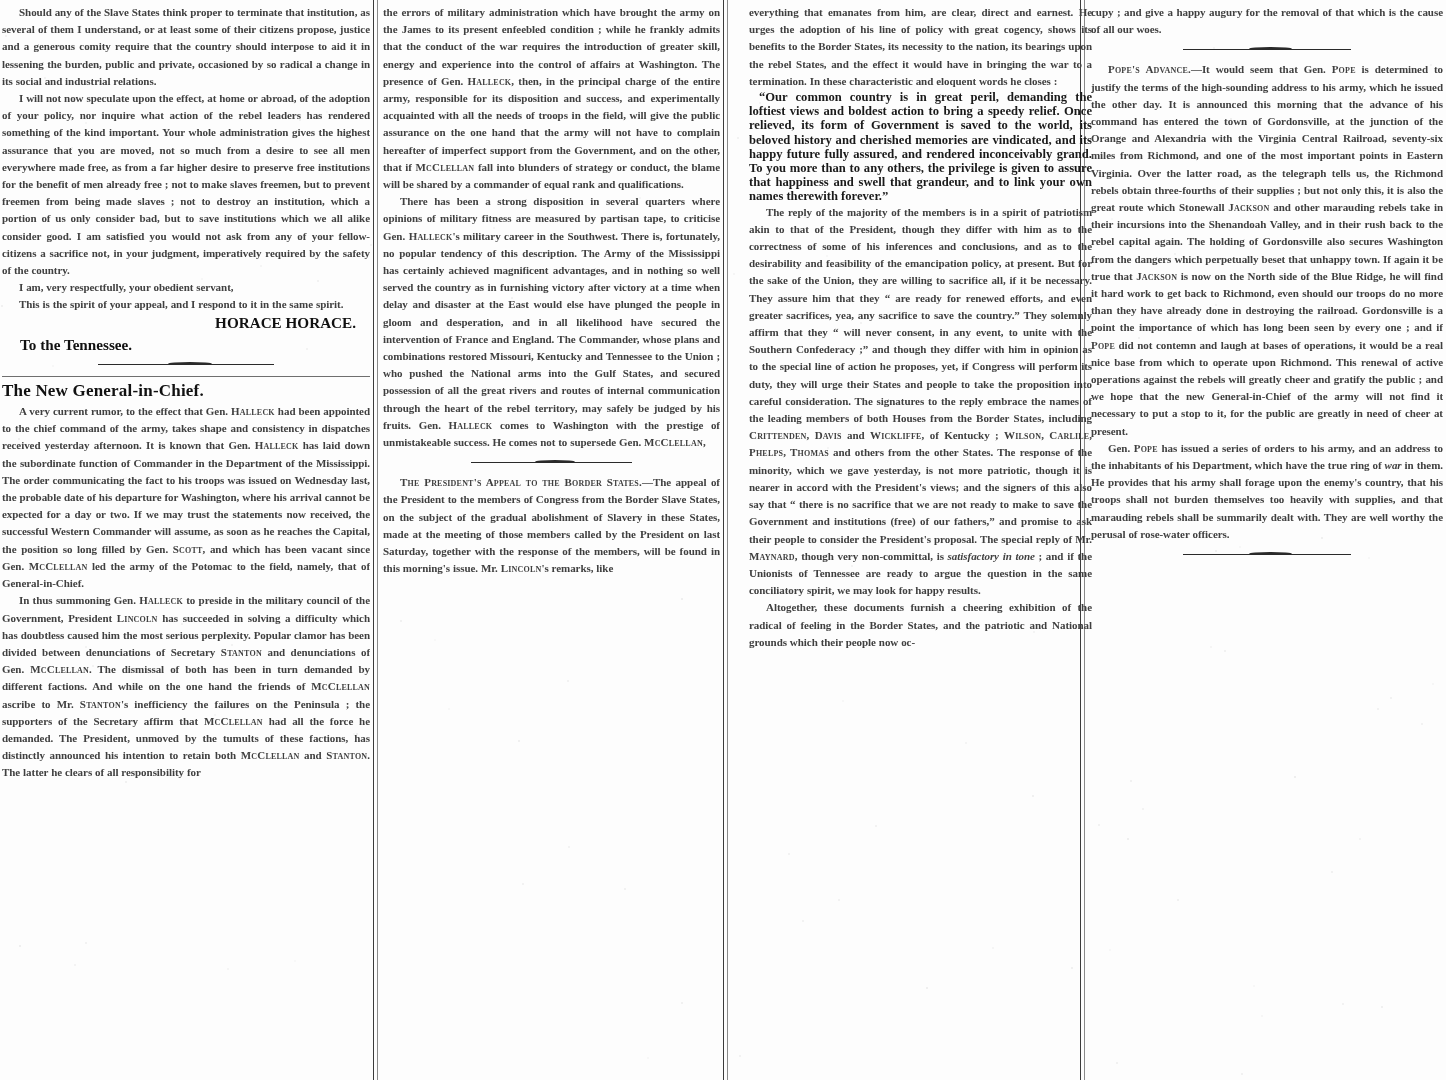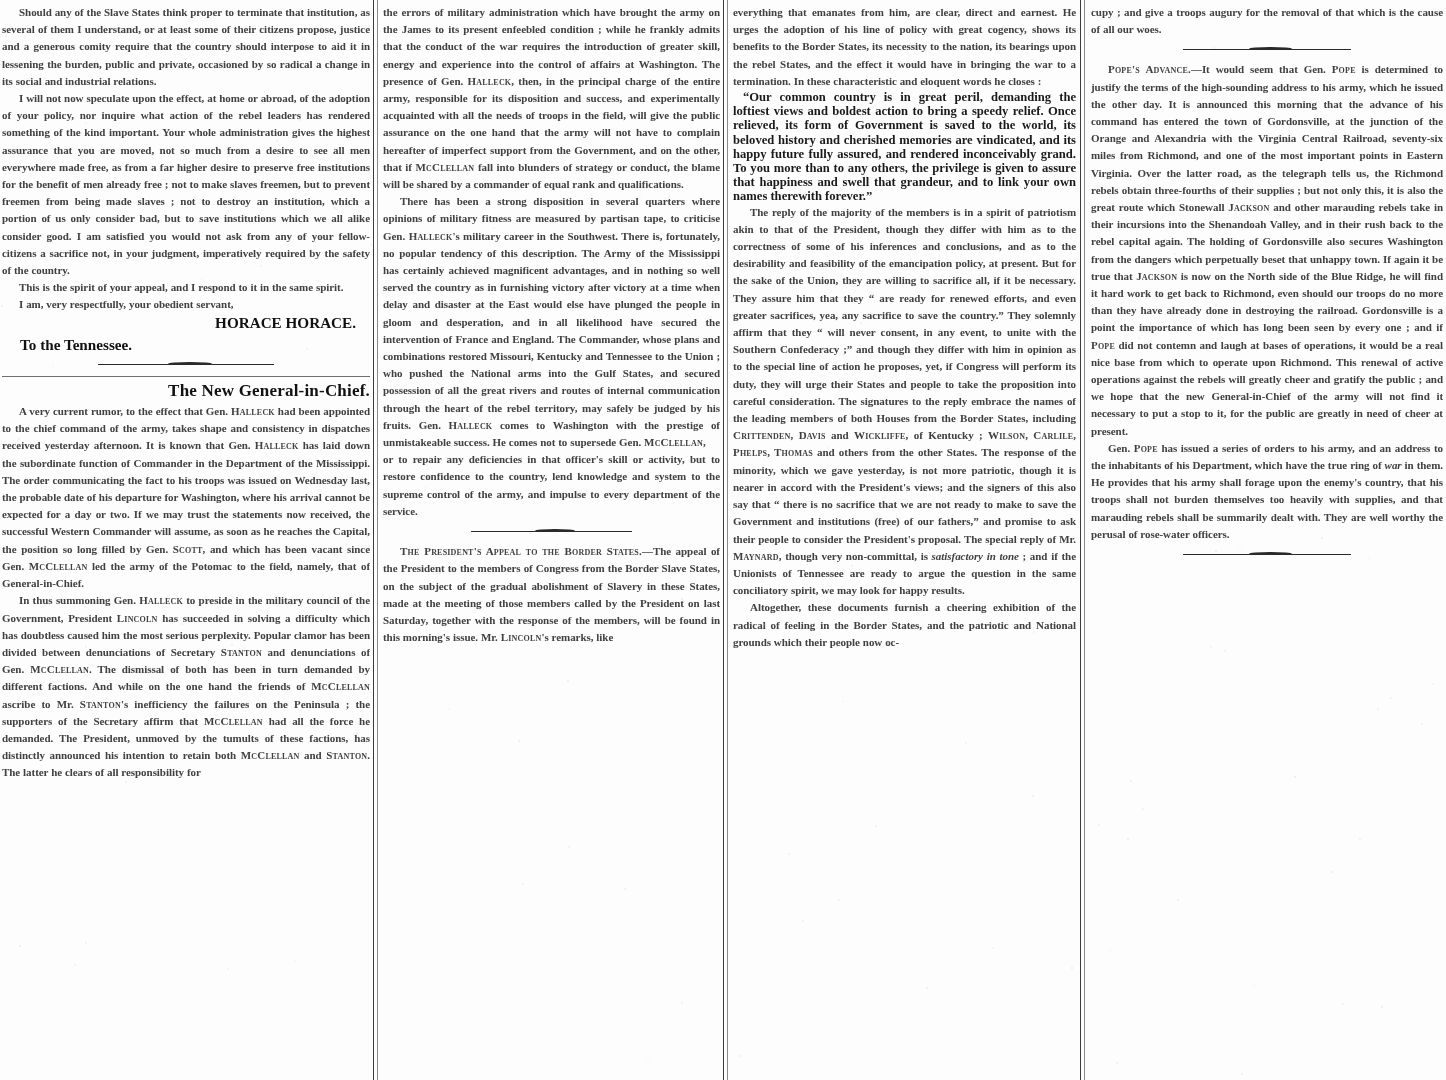--- a/index.html
+++ b/index.html
@@ -26,21 +26,21 @@
   .col {
     position: absolute;
     top: 0;
     height: 1080px;
     box-sizing: border-box;
     overflow: hidden;
     padding-top: 4px;
   }
   .col-1 { left: 2px;    width: 368px; }
   .col-2 { left: 383px;  width: 337px; }
-  .col-3 { left: 733px;  width: 343px; }
+  .col-3 { left: 749px;  width: 343px; }
   .col-4 { left: 1091px; width: 352px; }
 
   
   .vrule {
     position: absolute;
     top: 0;
     width: 1px;
     height: 1080px;
     background: #3b3b3b;
   }
@@ -76,21 +76,21 @@
   }
   .sc {
     font-variant: small-caps;
     font-weight: 700;
     letter-spacing: 0.2px;
   }
   .ital { font-style: italic; }
 
   .headline {
     margin: 3px 0 2px 0;
-    text-align: right;
+    text-align: left;
     font-size: 17px;
     line-height: 20px;
     font-weight: 700;
     letter-spacing: 0.2px;
   }
 
   .signature-line {
     margin: 0;
     text-align: right;
     font-size: 15.2px;
@@ -159,48 +159,47 @@
   <div class="vrule vrule-1a"></div>
   <div class="vrule thin vrule-1b"></div>
   <div class="vrule vrule-2a"></div>
   <div class="vrule thin vrule-2b"></div>
   <div class="vrule vrule-3a"></div>
   <div class="vrule thin vrule-3b"></div>
 
   <div class="col col-1">
     <p class="body">Should any of the Slave States think proper to terminate that institution, as several of them I understand, or at least some of their citizens propose, justice and a generous comity require that the country should interpose to aid it in lessening the burden, public and private, occasioned by so radical a change in its social and industrial relations.</p>
     <p class="body">I will not now speculate upon the effect, at home or abroad, of the adoption of your policy, nor inquire what action of the rebel leaders has rendered something of the kind important. Your whole administration gives the highest assurance that you are moved, not so much from a desire to see all men everywhere made free, as from a far higher desire to preserve free institutions for the benefit of men already free ; not to make slaves freemen, but to prevent freemen from being made slaves ; not to destroy an institution, which a portion of us only consider bad, but to save institutions which we all alike consider good. I am satisfied you would not ask from any of your fellow-citizens a sacrifice not, in your judgment, imperatively required by the safety of the country.</p>
+    <p class="body">I am, very respectfully, your obedient servant,</p>
     <p class="body">This is the spirit of your appeal, and I respond to it in the same spirit.</p>
-    <p class="body">I am, very respectfully, your obedient servant,</p>
     <p class="signature-line">HORACE HORACE.</p>
     <p class="to-president">To the Tennessee.</p>
     <div class="sep"></div>
     <div class="hairline"></div>
     <h2 class="headline">The New General-in-Chief.</h2>
     <p class="body">A very current rumor, to the effect that Gen. <span class="sc">Halleck</span> had been appointed to the chief command of the army, takes shape and consistency in dispatches received yesterday afternoon. It is known that Gen. <span class="sc">Halleck</span> has laid down the subordinate function of Commander in the Department of the Mississippi. The order communicating the fact to his troops was issued on Wednesday last, the probable date of his departure for Washington, where his arrival cannot be expected for a day or two. If we may trust the statements now received, the successful Western Commander will assume, as soon as he reaches the Capital, the position so long filled by Gen. <span class="sc">Scott</span>, and which has been vacant since Gen. <span class="sc">McClellan</span> led the army of the Potomac to the field, namely, that of General-in-Chief.</p>
     <p class="body">In thus summoning Gen. <span class="sc">Halleck</span> to preside in the military council of the Government, President <span class="sc">Lincoln</span> has succeeded in solving a difficulty which has doubtless caused him the most serious perplexity. Popular clamor has been divided between denunciations of Secretary <span class="sc">Stanton</span> and denunciations of Gen. <span class="sc">McClellan</span>. The dismissal of both has been in turn demanded by different factions. And while on the one hand the friends of <span class="sc">McClellan</span> ascribe to Mr. <span class="sc">Stanton</span>'s inefficiency the failures on the Peninsula ; the supporters of the Secretary affirm that <span class="sc">McClellan</span> had all the force he demanded. The President, unmoved by the tumults of these factions, has distinctly announced his intention to retain both <span class="sc">McClellan</span> and <span class="sc">Stanton</span>. The latter he clears of all responsibility for</p>
   </div>
 
   <div class="col col-2">
     <p class="body noindent">the errors of military administration which have brought the army on the James to its present enfeebled condition ; while he frankly admits that the conduct of the war requires the introduction of greater skill, energy and experience into the control of affairs at Washington. The presence of Gen. <span class="sc">Halleck</span>, then, in the principal charge of the entire army, responsible for its disposition and success, and experimentally acquainted with all the needs of troops in the field, will give the public assurance on the one hand that the army will not have to complain hereafter of imperfect support from the Government, and on the other, that if <span class="sc">McClellan</span> fall into blunders of strategy or conduct, the blame will be shared by a commander of equal rank and qualifications.</p>
     <p class="body">There has been a strong disposition in several quarters where opinions of military fitness are measured by partisan tape, to criticise Gen. <span class="sc">Halleck</span>'s military career in the Southwest. There is, fortunately, no popular tendency of this description. The Army of the Mississippi has certainly achieved magnificent advantages, and in nothing so well served the country as in furnishing victory after victory at a time when delay and disaster at the East would else have plunged the people in gloom and desperation, and in all likelihood have secured the intervention of France and England. The Commander, whose plans and combinations restored Missouri, Kentucky and Tennessee to the Union ; who pushed the National arms into the Gulf States, and secured possession of all the great rivers and routes of internal communication through the heart of the rebel territory, may safely be judged by his fruits. Gen. <span class="sc">Halleck</span> comes to Washington with the prestige of unmistakeable success. He comes not to supersede Gen. <span class="sc">McClellan</span>,</p>
-    <p class="body noindent">or to repair any deficiencies in that officer's skill or activity, but to restore confidence to the country, lend knowledge and system to the supreme control of the army, and impulse to every department of the service.</p>
     <div class="sep"></div>
     <p class="body"><span class="sc">The President's Appeal to the Border States.</span>—The appeal of the President to the members of Congress from the Border Slave States, on the subject of the gradual abolishment of Slavery in these States, made at the meeting of those members called by the President on last Saturday, together with the response of the members, will be found in this morning's issue. Mr. <span class="sc">Lincoln</span>'s remarks, like</p>
   </div>
 
   <div class="col col-3">
     <p class="body noindent">everything that emanates from him, are clear, direct and earnest. He urges the adoption of his line of policy with great cogency, shows its benefits to the Border States, its necessity to the nation, its bearings upon the rebel States, and the effect it would have in bringing the war to a termination. In these characteristic and eloquent words he closes :</p>
     <p class="quote">“Our common country is in great peril, demanding the loftiest views and boldest action to bring a speedy relief. Once relieved, its form of Government is saved to the world, its beloved history and cherished memories are vindicated, and its happy future fully assured, and rendered inconceivably grand. To you more than to any others, the privilege is given to assure that happiness and swell that grandeur, and to link your own names therewith forever.”</p>
     <p class="body">The reply of the majority of the members is in a spirit of patriotism akin to that of the President, though they differ with him as to the correctness of some of his inferences and conclusions, and as to the desirability and feasibility of the emancipation policy, at present. But for the sake of the Union, they are willing to sacrifice all, if it be necessary. They assure him that they “ are ready for renewed efforts, and even greater sacrifices, yea, any sacrifice to save the country.” They solemnly affirm that they “ will never consent, in any event, to unite with the Southern Confederacy ;” and though they differ with him in opinion as to the special line of action he proposes, yet, if Congress will perform its duty, they will urge their States and people to take the proposition into careful consideration. The signatures to the reply embrace the names of the leading members of both Houses from the Border States, including <span class="sc">Crittenden</span>, <span class="sc">Davis</span> and <span class="sc">Wickliffe</span>, of Kentucky ; <span class="sc">Wilson</span>, <span class="sc">Carlile</span>, <span class="sc">Phelps</span>, <span class="sc">Thomas</span> and others from the other States. The response of the minority, which we gave yesterday, is not more patriotic, though it is nearer in accord with the President's views; and the signers of this also say that “ there is no sacrifice that we are not ready to make to save the Government and institutions (free) of our fathers,” and promise to ask their people to consider the President's proposal. The special reply of Mr. <span class="sc">Maynard</span>, though very non-committal, is <span class="ital">satisfactory in tone</span> ; and if the Unionists of Tennessee are ready to argue the question in the same conciliatory spirit, we may look for happy results.</p>
     <p class="body">Altogether, these documents furnish a cheering exhibition of the radical of feeling in the Border States, and the patriotic and National grounds which their people now oc-</p>
   </div>
 
   <div class="col col-4">
-    <p class="body noindent">cupy ; and give a troops augury for the removal of that which is the cause of all our woes.</p>
+    <p class="body noindent">cupy ; and give a happy augury for the removal of that which is the cause of all our woes.</p>
     <div class="sep"></div>
     <p class="body"><span class="sc">Pope's Advance.</span>—It would seem that Gen. <span class="sc">Pope</span> is determined to justify the terms of the high-sounding address to his army, which he issued the other day. It is announced this morning that the advance of his command has entered the town of Gordonsville, at the junction of the Orange and Alexandria with the Virginia Central Railroad, seventy-six miles from Richmond, and one of the most important points in Eastern Virginia. Over the latter road, as the telegraph tells us, the Richmond rebels obtain three-fourths of their supplies ; but not only this, it is also the great route which Stonewall <span class="sc">Jackson</span> and other marauding rebels take in their incursions into the Shenandoah Valley, and in their rush back to the rebel capital again. The holding of Gordonsville also secures Washington from the dangers which perpetually beset that unhappy town. If again it be true that <span class="sc">Jackson</span> is now on the North side of the Blue Ridge, he will find it hard work to get back to Richmond, even should our troops do no more than they have already done in destroying the railroad. Gordonsville is a point the importance of which has long been seen by every one ; and if <span class="sc">Pope</span> did not contemn and laugh at bases of operations, it would be a real nice base from which to operate upon Richmond. This renewal of active operations against the rebels will greatly cheer and gratify the public ; and we hope that the new General-in-Chief of the army will not find it necessary to put a stop to it, for the public are greatly in need of cheer at present.</p>
     <p class="body">Gen. <span class="sc">Pope</span> has issued a series of orders to his army, and an address to the inhabitants of his Department, which have the true ring of <span class="ital">war</span> in them. He provides that his army shall forage upon the enemy's country, that his troops shall not burden themselves too heavily with supplies, and that marauding rebels shall be summarily dealt with. They are well worthy the perusal of rose-water officers.</p>
     <div class="sep"></div>
   </div>
 
   <div class="speckles" id="speckles">
       <div class="speck" style="left: 859.761px; top: 322.009px; opacity: 0.52;"></div>
       <div class="speck" style="left: 1421.41px; top: 723.272px; opacity: 0.51;"></div>
       <div class="speck" style="left: 1252.65px; top: 984.891px; opacity: 0.29;"></div>

